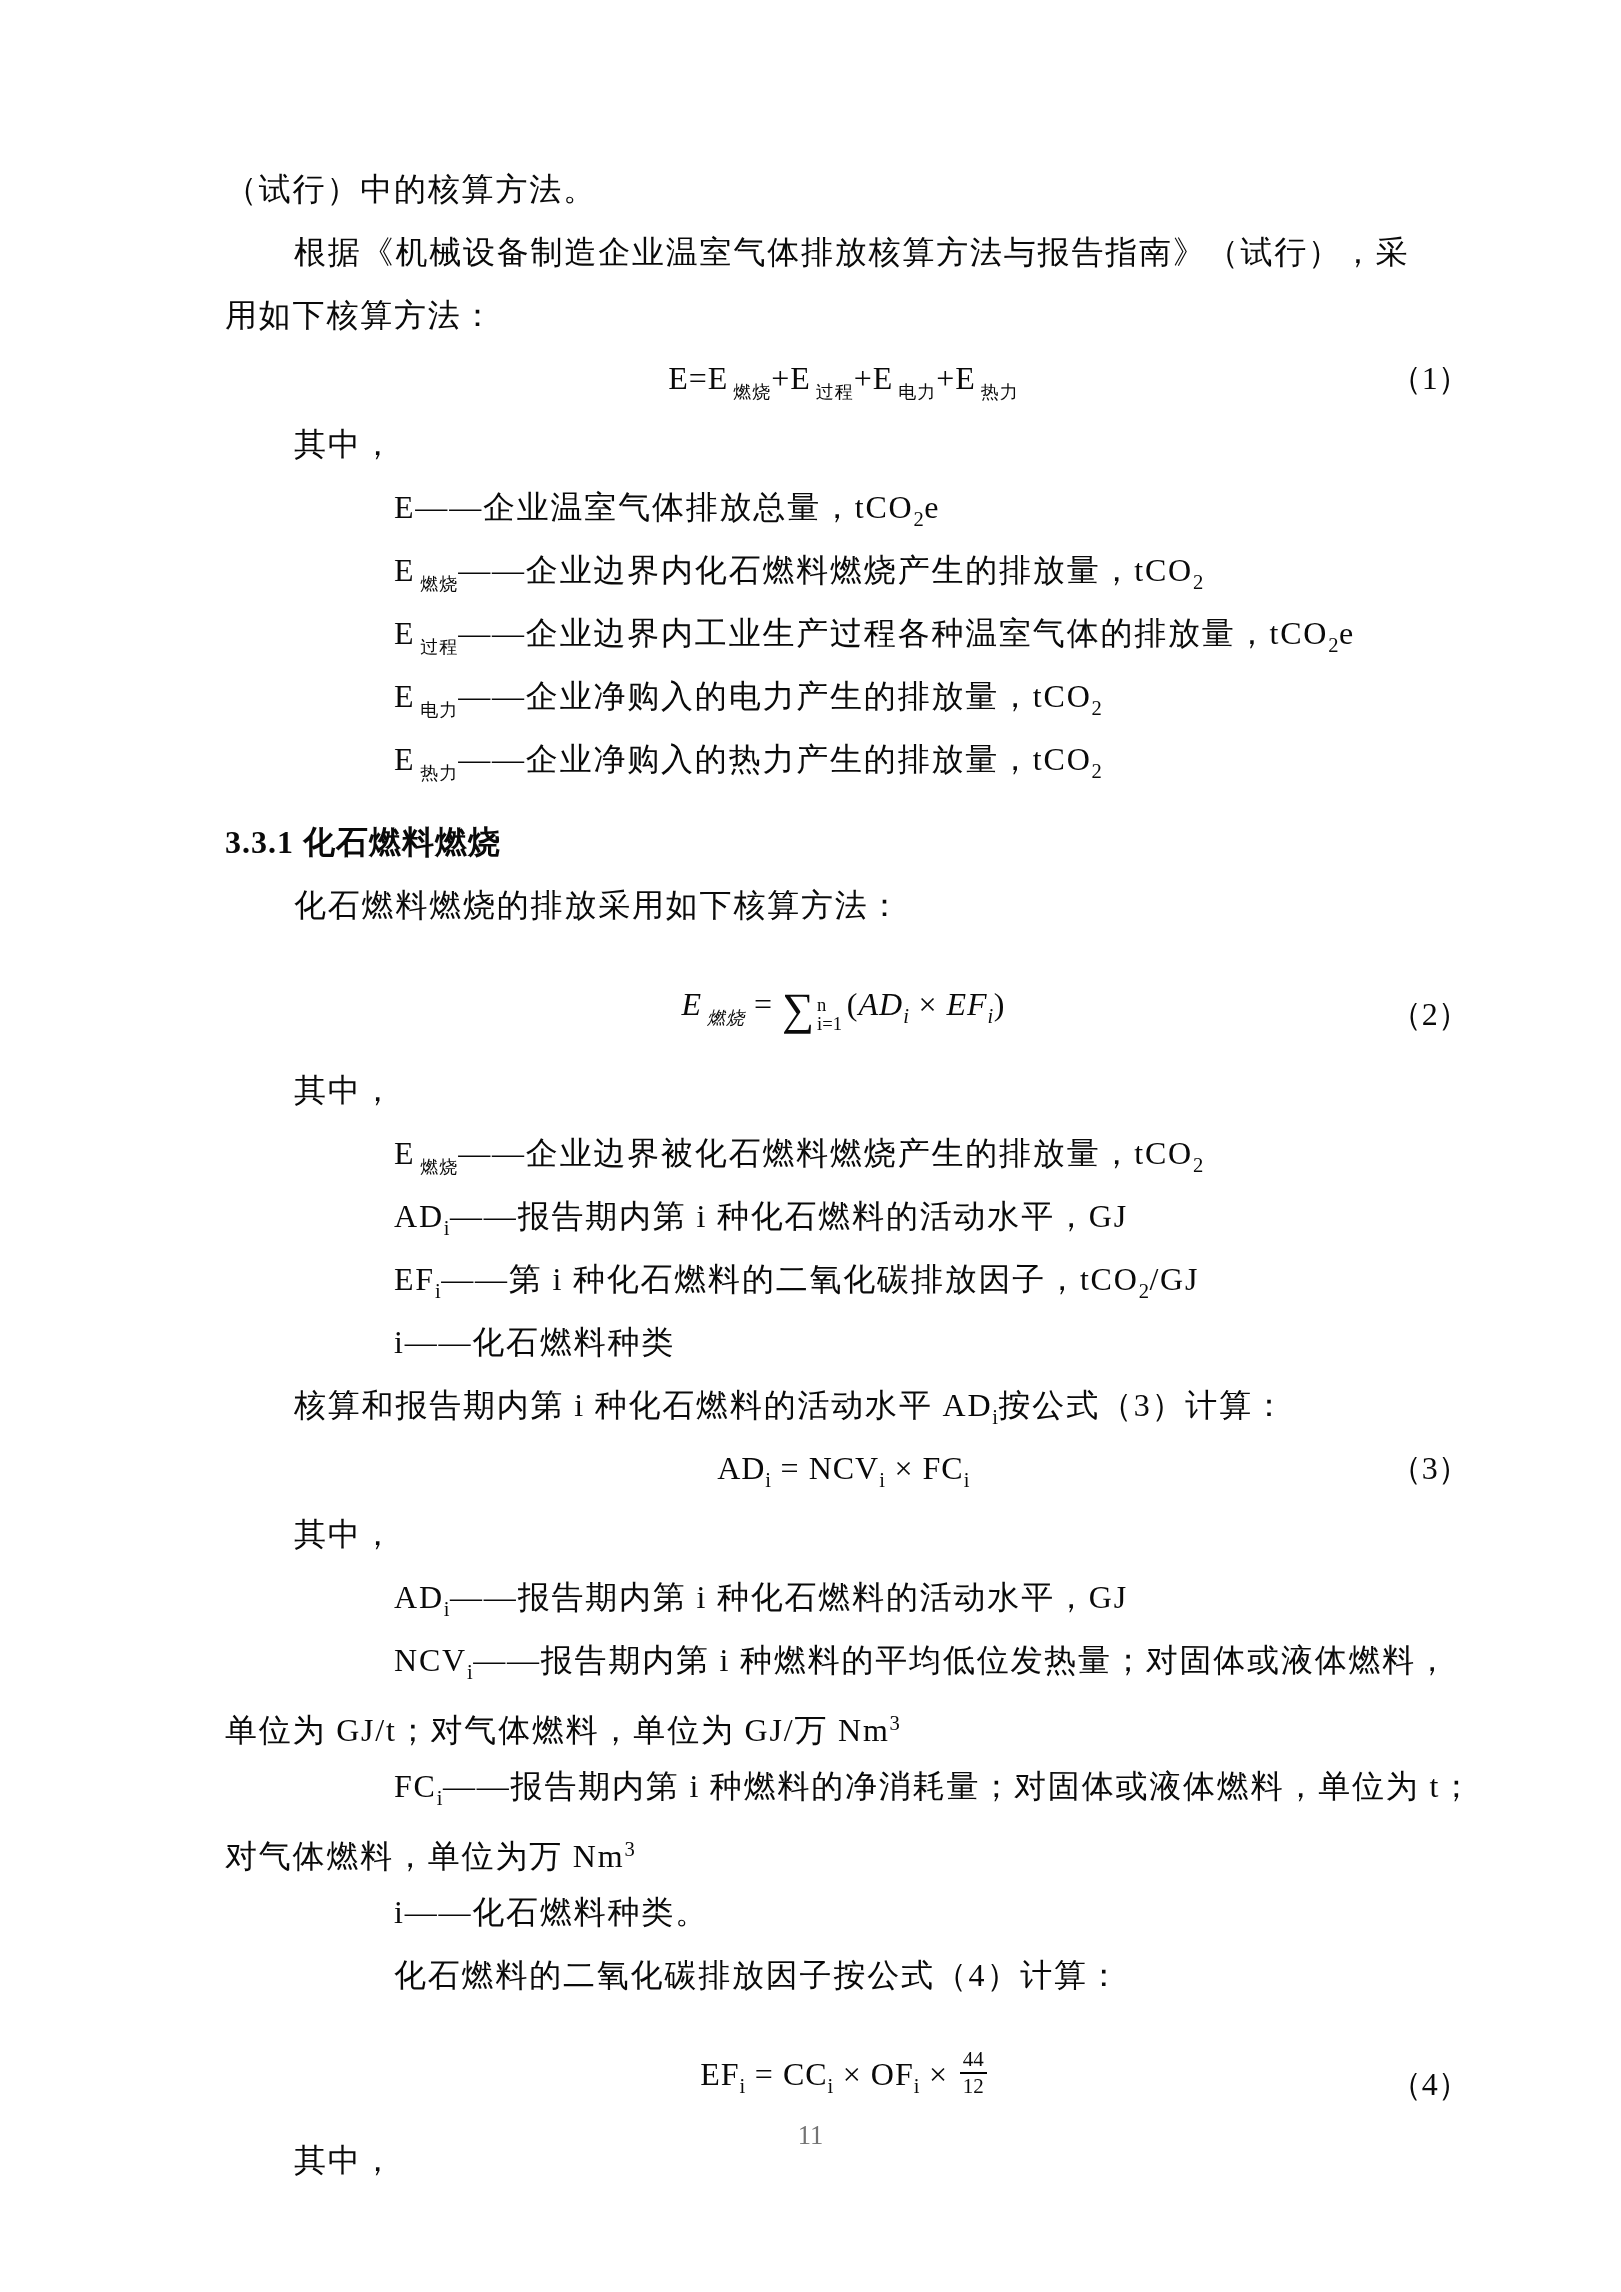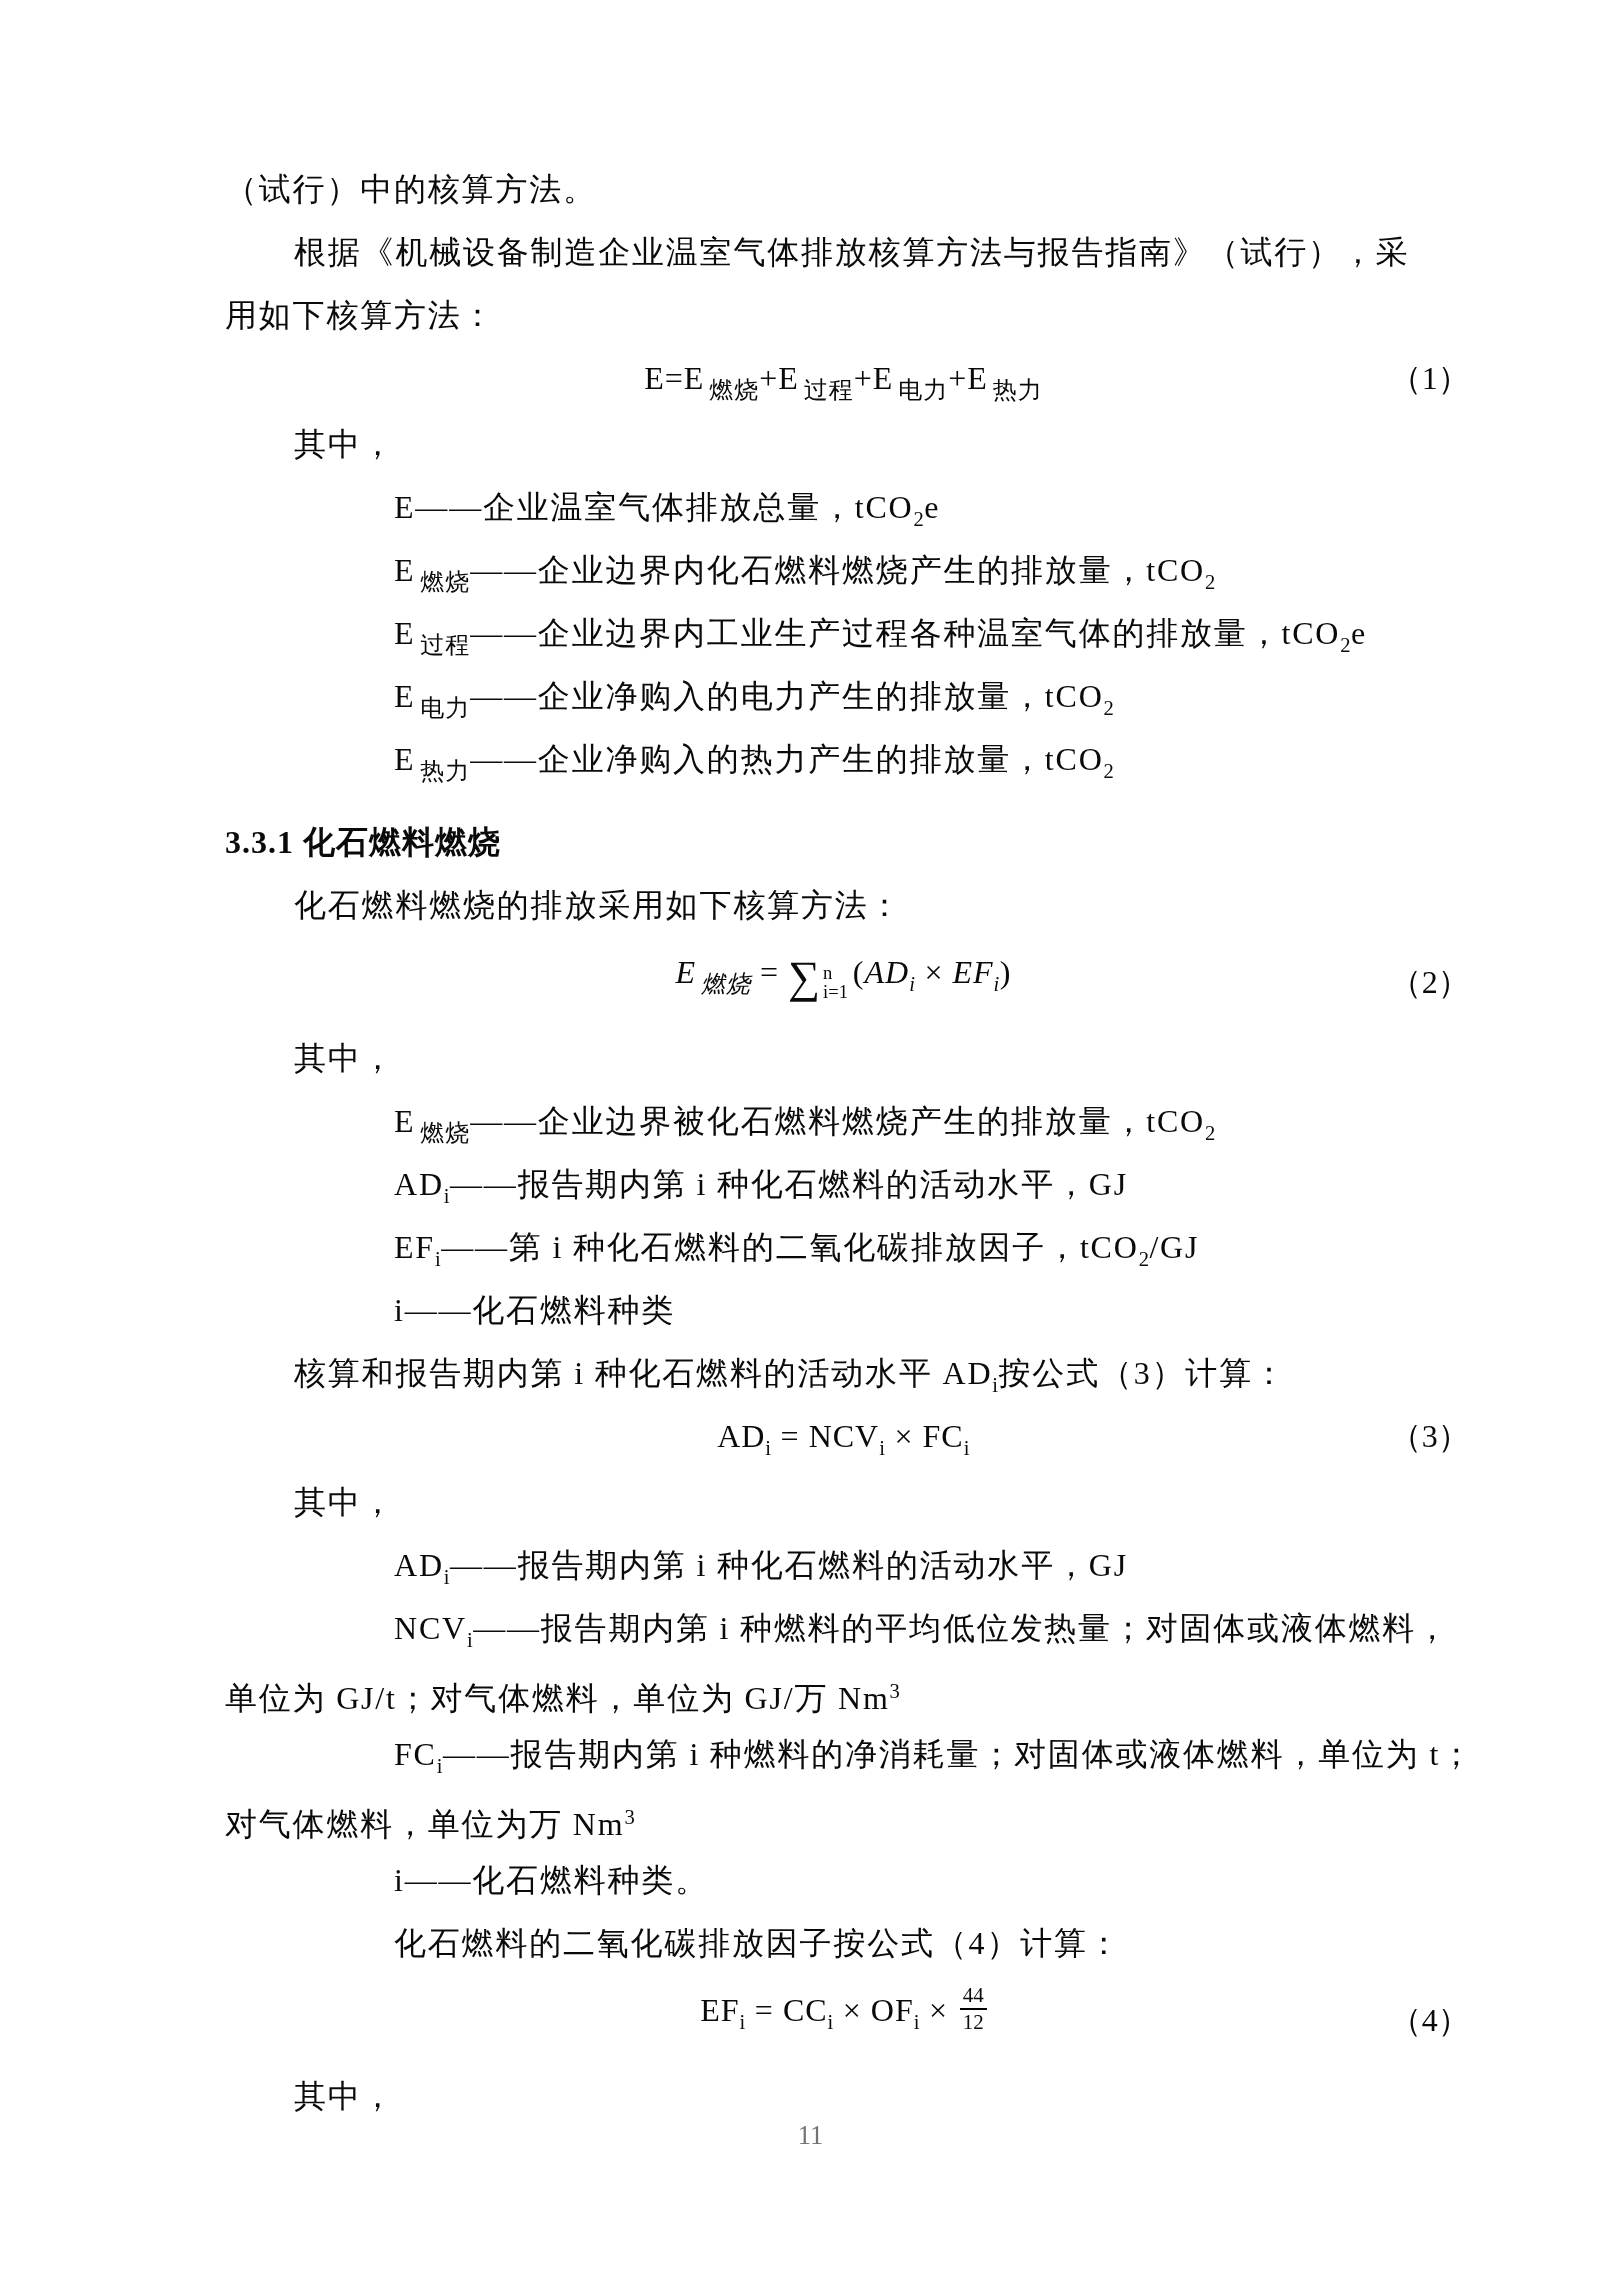--- a/index.html
+++ b/index.html
@@ -18,25 +18,25 @@
     font-size:32px;
     line-height:45px;
     letter-spacing:1.8px;
     white-space:nowrap;
   }
   .margin  { }
   .indent  { padding-left:69px; }
   .def     { padding-left:169px; }
   .heading { font-weight:bold; letter-spacing:1px;margin-top:20px; }
   .formula { text-align:center; height:66px; }
-  .formula.tall { height:86px; padding-top:3.9px; }
+  .formula.tall { height:86px; padding-top:3.9px;margin-top:32px; }
   .formula .seg-wrap { display:inline-block; letter-spacing:1px; }
   .eqnum { position:absolute; right:-7.8px; top:0; letter-spacing:0; }
   .formula.tall .eqnum { top:13.7px; }
-  .subcn { font-size:24px; vertical-align:-8.8px; padding-left:4.9px; letter-spacing:1px; }
+  .subcn { font-size:18px; vertical-align:-8.8px; padding-left:4.9px; letter-spacing:1px; }
   .sub   { font-size:20.6px; vertical-align:-7.8px; letter-spacing:0.5px; }
   .sup   { font-size:20.6px; vertical-align:10.8px; letter-spacing:0.5px; }
   .it    { font-style:italic; }
   .sigma { font-size:45px; vertical-align:-8.8px; letter-spacing:0; }
   .lim {
     display:inline-block; vertical-align:-14.7px;
     font-size:18.6px; line-height:18.6px; letter-spacing:0;
     margin-left:2.9px; margin-right:4.9px; text-align:left;
   }
   .lim span { display:block; }

